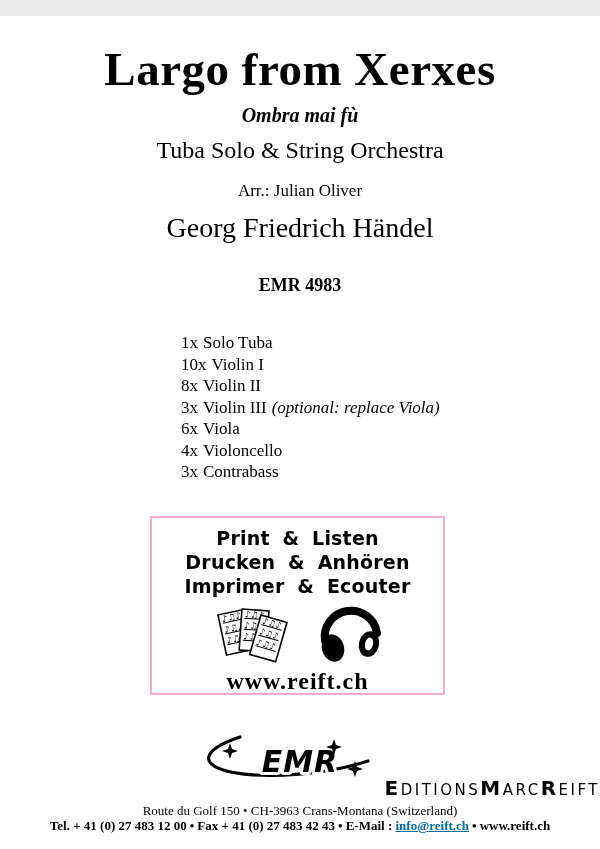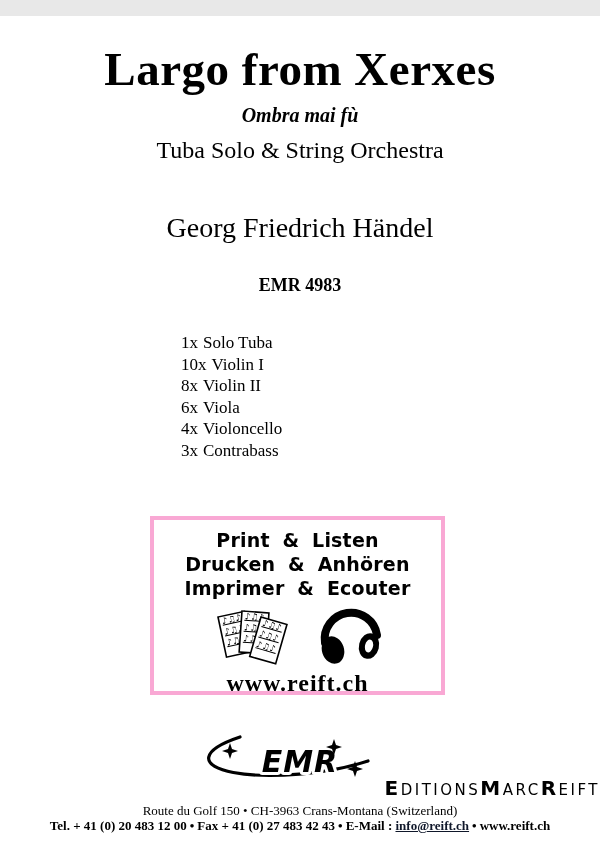--- a/index.html
+++ b/index.html
@@ -18,21 +18,21 @@
 
   ul.instr{
     position:absolute;left:181px;top:316px;margin:0;padding:0;list-style:none;
     font-size:17px;line-height:21.5px;
   }
   ul.instr .qty{margin-right:5px;}
   ul.instr .note{margin-left:5px;font-style:italic;}
 
   .promo{
     position:absolute;left:150px;top:500px;width:295px;height:179px;
-    border:4px solid #f9a8d4;box-sizing:border-box;text-align:center;
+    border:2px solid #f9a8d4;box-sizing:border-box;text-align:center;
   }
   .promo-lines{
     padding-top:8px;
     font-family:"DejaVu Sans","Liberation Sans",sans-serif;
     font-weight:bold;font-size:19px;line-height:24px;
     word-spacing:6px;letter-spacing:0.2px;
   }
   .promo-icons{
     margin-top:5px;height:64px;
     display:flex;justify-content:center;align-items:center;gap:24px;
@@ -45,37 +45,39 @@
     display:flex;justify-content:flex-end;align-items:baseline;gap:0;
     font-family:"DejaVu Sans","Liberation Sans",sans-serif;
   }
   .wordmark .word{letter-spacing:2.5px;}
   .wordmark .initial{font-size:20px;font-weight:bold;}
   .wordmark .rest{font-size:15px;font-weight:normal;}
 
   .address{top:787px;font-size:13px;font-weight:normal;}
   .contact{top:802px;font-size:13px;font-weight:bold;}
   .contact .bullet{margin:0 3px;}
-  .contact .email{text-decoration:underline;color:#0f172a;}
+  .contact .email{text-decoration:underline;color:#0369a1;}
 </style>
 </head>
 <body>
 
 <div class="page">
 
   <h1 class="centered title">Largo from Xerxes</h1>
   <div class="centered subtitle">Ombra mai fù</div>
   <div class="centered scoring">Tuba Solo &amp; String Orchestra</div>
+  <div class="centered arranger">Arr.: Julian Oliver</div>
   <div class="centered composer">Georg Friedrich Händel</div>
   <div class="centered catalog">EMR 4983</div>
 
   <ul class="instr">
     <li><span class="qty">1x</span><span>Solo Tuba</span><span class="note"></span></li>
     <li><span class="qty">10x</span><span>Violin I</span><span class="note"></span></li>
     <li><span class="qty">8x</span><span>Violin II</span><span class="note"></span></li>
+    <li><span class="qty">3x</span><span>Violin III</span><span class="note">(optional: replace Viola)</span></li>
     <li><span class="qty">6x</span><span>Viola</span><span class="note"></span></li>
     <li><span class="qty">4x</span><span>Violoncello</span><span class="note"></span></li>
     <li><span class="qty">3x</span><span>Contrabass</span><span class="note"></span></li>
   </ul>
 
   <div class="promo">
     <div class="promo-lines">
       <div>Print &amp; Listen</div>
       <div>Drucken &amp; Anhören</div>
       <div>Imprimer &amp; Ecouter</div>
@@ -132,17 +134,17 @@
 
   <div class="wordmark">
     <span class="word"><span class="initial">E</span><span class="rest">DITIONS</span></span>
     <span class="word"><span class="initial">M</span><span class="rest">ARC</span></span>
     <span class="word"><span class="initial">R</span><span class="rest">EIFT</span></span>
   </div>
 
   <div class="centered address">Route du Golf 150 • CH-3963 Crans-Montana (Switzerland)</div>
 
   <div class="centered contact">
-    <span>Tel. + 41 (0) 20 483 12 00</span><span class="bullet">•</span><span>Fax + 41 (0) 27 483 42 43</span><span class="bullet">•</span><span>E-Mail :</span>
+    <span>Tel. + 41 (0) 27 483 12 00</span><span class="bullet">•</span><span>Fax + 41 (0) 27 483 42 43</span><span class="bullet">•</span><span>E-Mail :</span>
     <a href="#" class="email">info@reift.ch</a><span class="bullet">•</span><span>www.reift.ch</span>
   </div>
 
 </div>
 
 </body></html>

